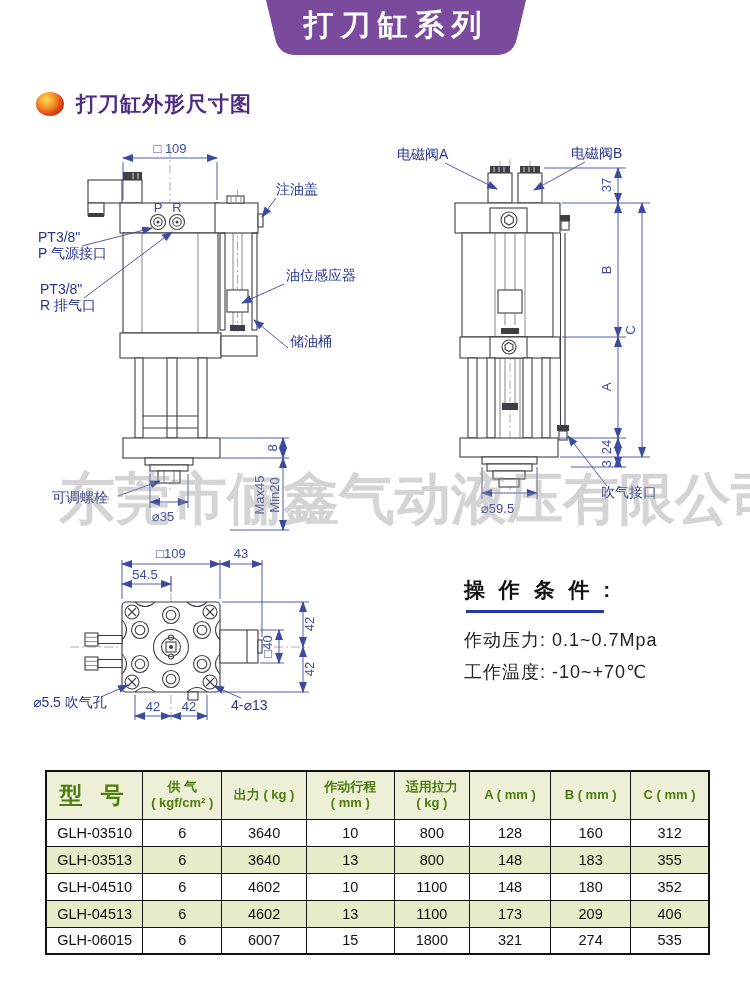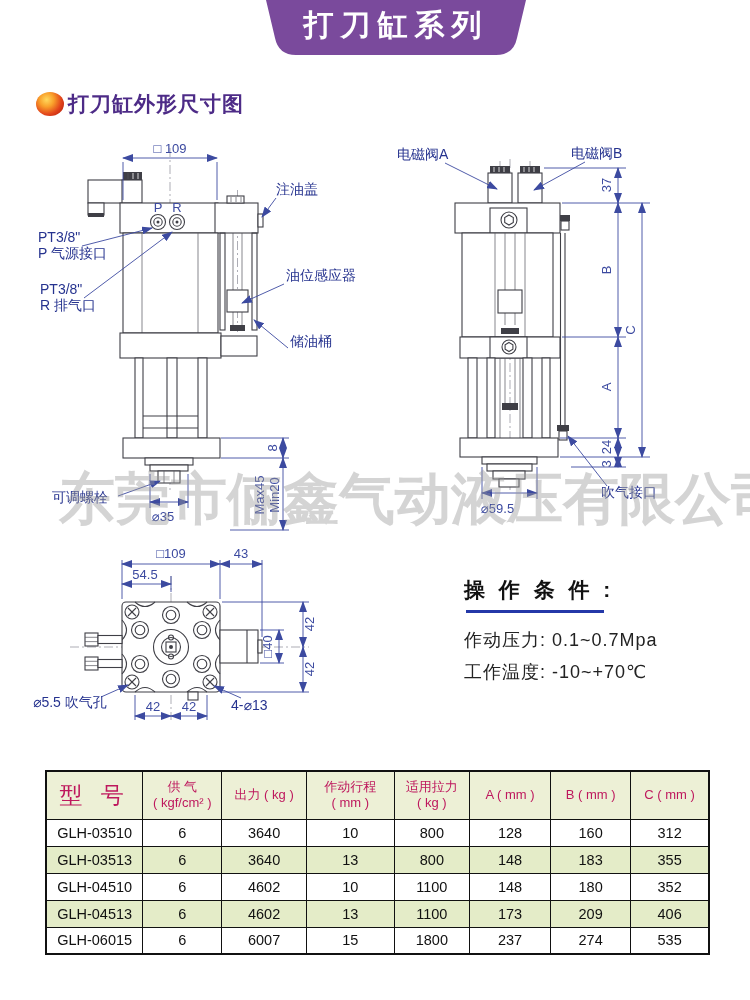--- a/index.html
+++ b/index.html
@@ -9,21 +9,21 @@
     font-family:"Liberation Sans","DejaVu Sans",sans-serif; color:#222;
   }
   
   .banner { position:absolute; left:264px; top:0; width:264px; height:56px;font-family:Liberation Mono, monospace; }
   .banner svg { position:absolute; inset:0; }
   .banner-title {
     position:absolute; inset:0; display:flex; align-items:center; justify-content:center;
     color:#ffffff; font-size:30px; font-weight:bold; letter-spacing:7px; padding-bottom:6px;
   }
   
-  .section-head { position:absolute; left:36px; top:90px; display:flex; align-items:center; gap:4px; }
+  .section-head { position:absolute; left:36px; top:90px; display:flex; align-items:center; gap:12px; }
   .ball {
     width:28px; height:24px; border-radius:50%;
     background:radial-gradient(circle at 38% 32%, #ffd95e 0%, #f9a02b 30%, #e2441b 62%, #a51208 100%);
   }
   .section-title { font-size:21px; font-weight:bold; color:#4d2b87; letter-spacing:1px; }
   
   .drawing { position:absolute; }
   #front-view  { left:30px;  top:140px; }
   #side-view   { left:395px; top:145px; }
   #bottom-view { left:25px;  top:540px; }
@@ -48,21 +48,21 @@
   .cond-line { font-size:18px; color:#222; line-height:1.75; letter-spacing:1px; }
   .cond-line.indent { padding-left:66px; }
   
   .spec {
     position:absolute; left:45px; top:770px; width:665px;
     border-collapse:collapse; table-layout:fixed; background:#fff;
     border:2px solid #111;
   }
   .spec th, .spec td { border:1.5px solid #111; text-align:center; vertical-align:middle; }
   .spec thead tr { height:48px; background:#edf0d6; }
-  .spec th { font-weight:normal; font-size:13px; line-height:1.25; white-space:pre-line; color:#be185d;margin-top:7px; }
+  .spec th { font-weight:bold; font-size:13px; line-height:1.25; white-space:pre-line; color:#4d7c0f;margin-top:7px; }
   .spec th.model { font-size:23px; letter-spacing:6px; }
   .spec tbody tr { height:27px; }
   .spec td { font-size:14.5px; color:#111; }
   .spec tbody tr.alt { background:#e4ecc8; }
 </style>
 </head>
 <body>
 
 <div class="banner">
   <svg viewBox="0 0 264 56">
@@ -473,18 +473,18 @@
       <td>173</td>
       <td>209</td>
       <td>406</td>
     </tr>
       <tr>
       <td>GLH-06015</td>
       <td>6</td>
       <td>6007</td>
       <td>15</td>
       <td>1800</td>
-      <td>237</td>
+      <td>321</td>
       <td>274</td>
       <td>535</td>
     </tr>
     </tbody>
 </table>
 
 </body></html>

